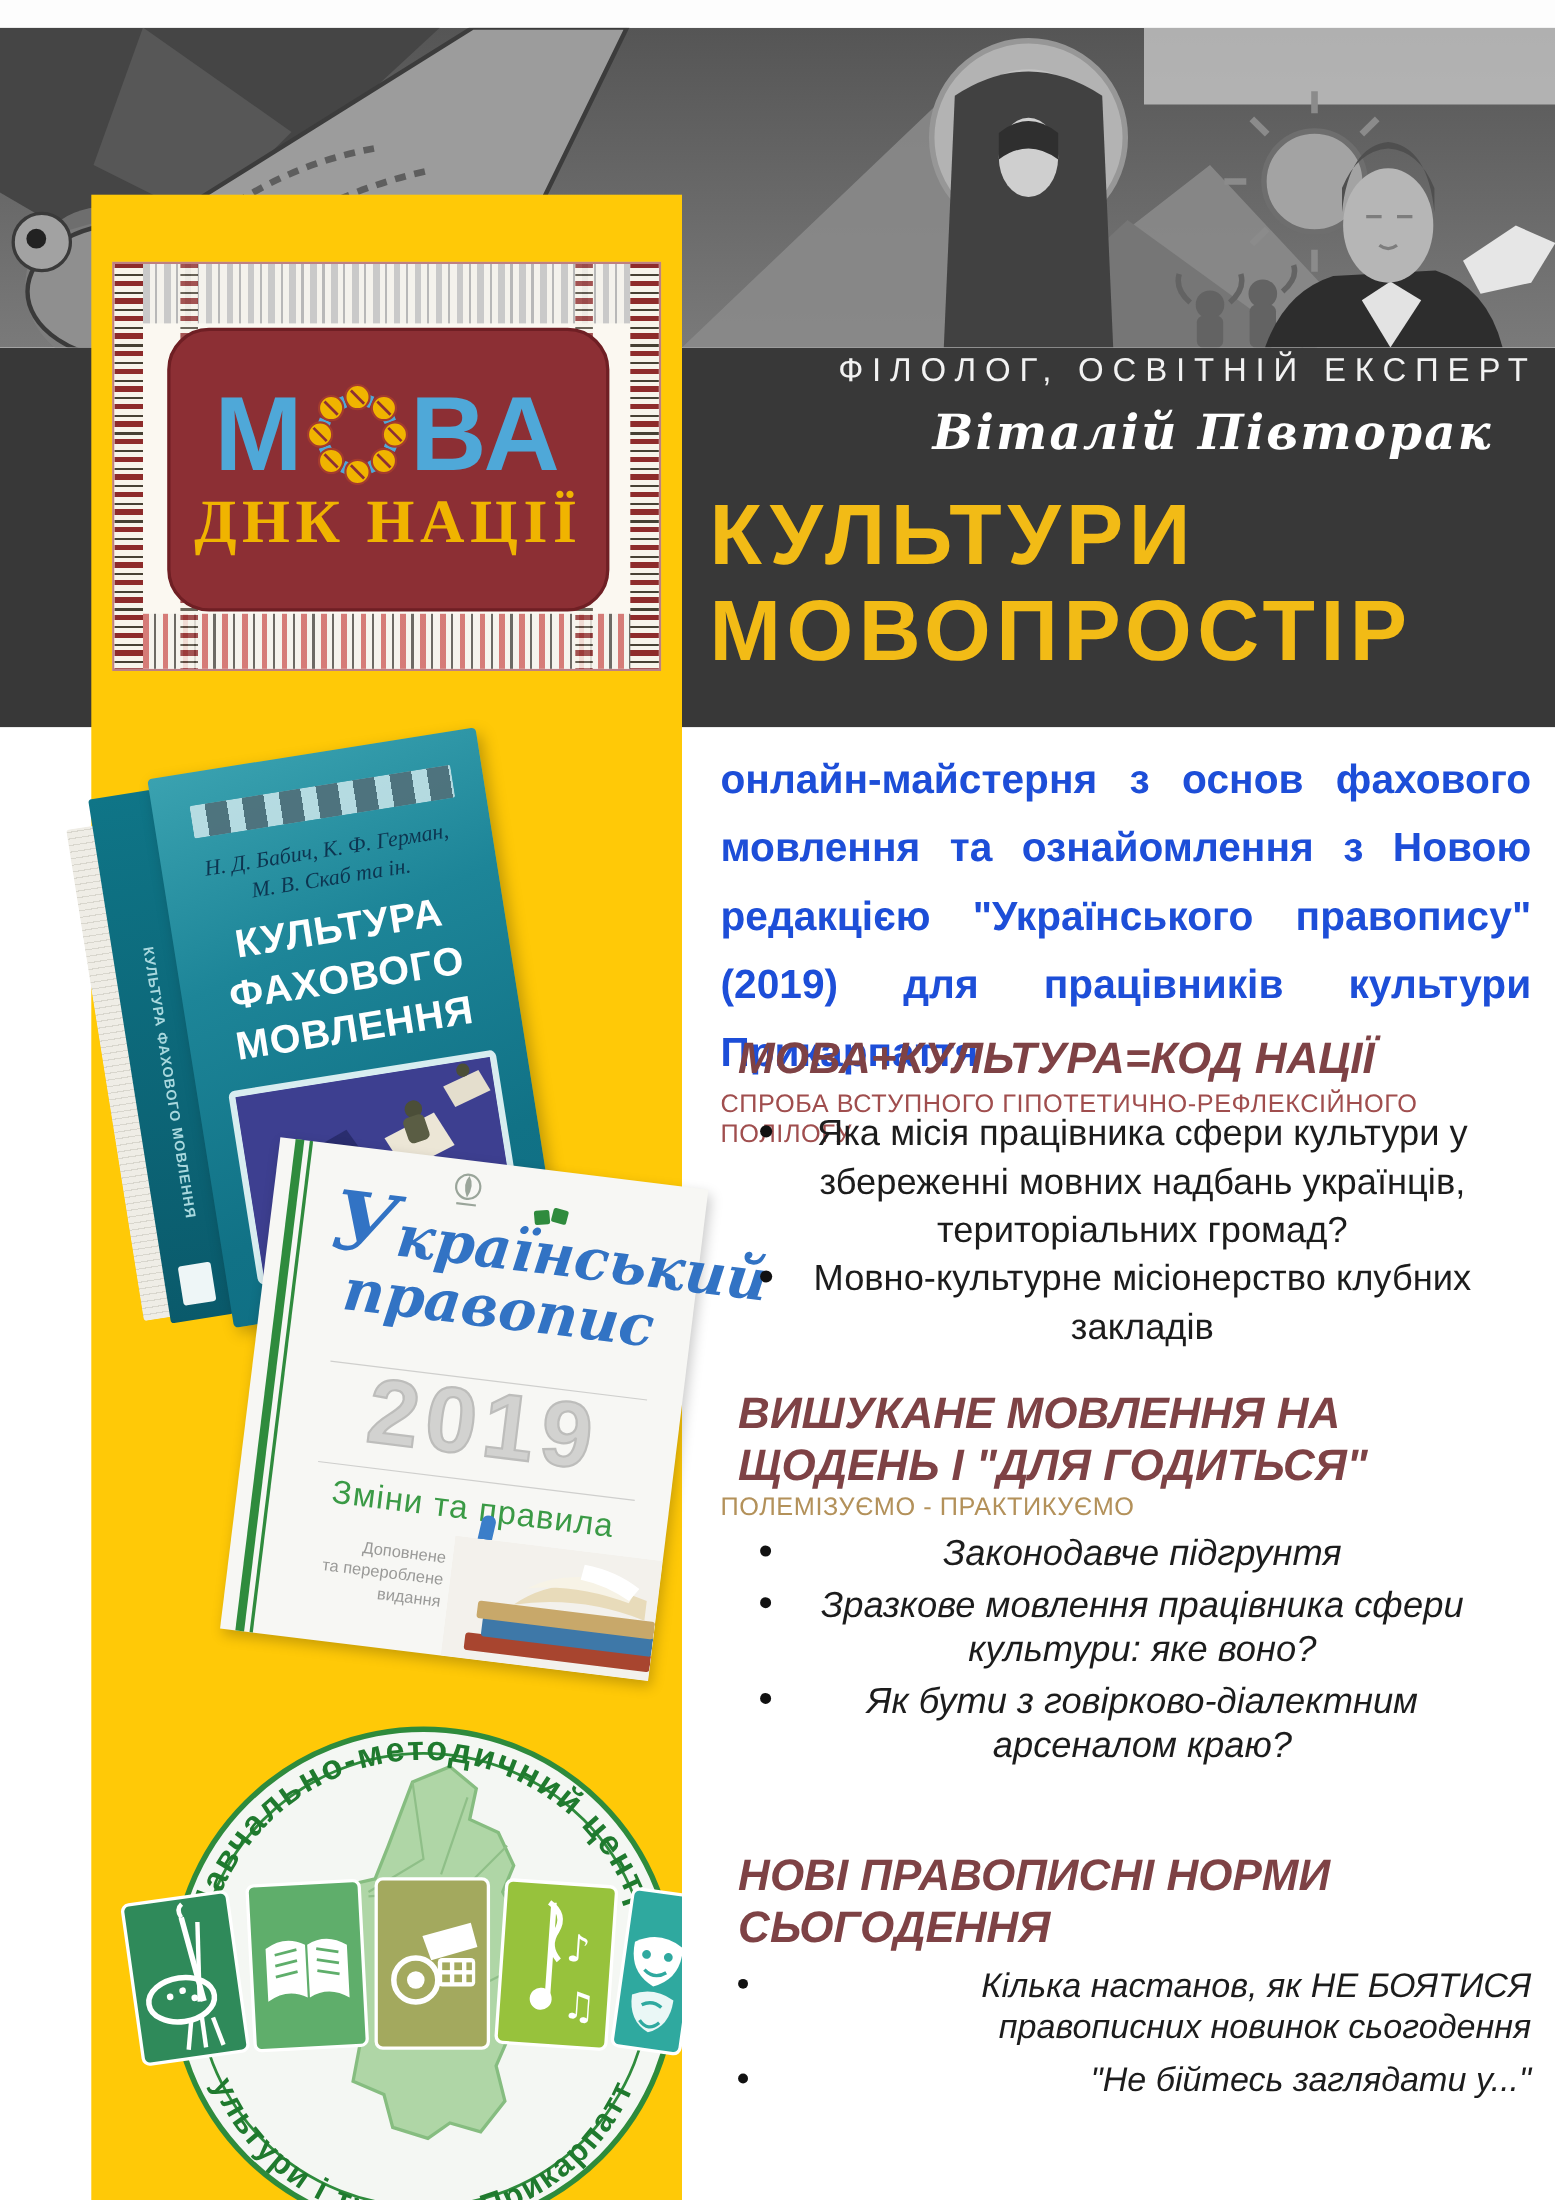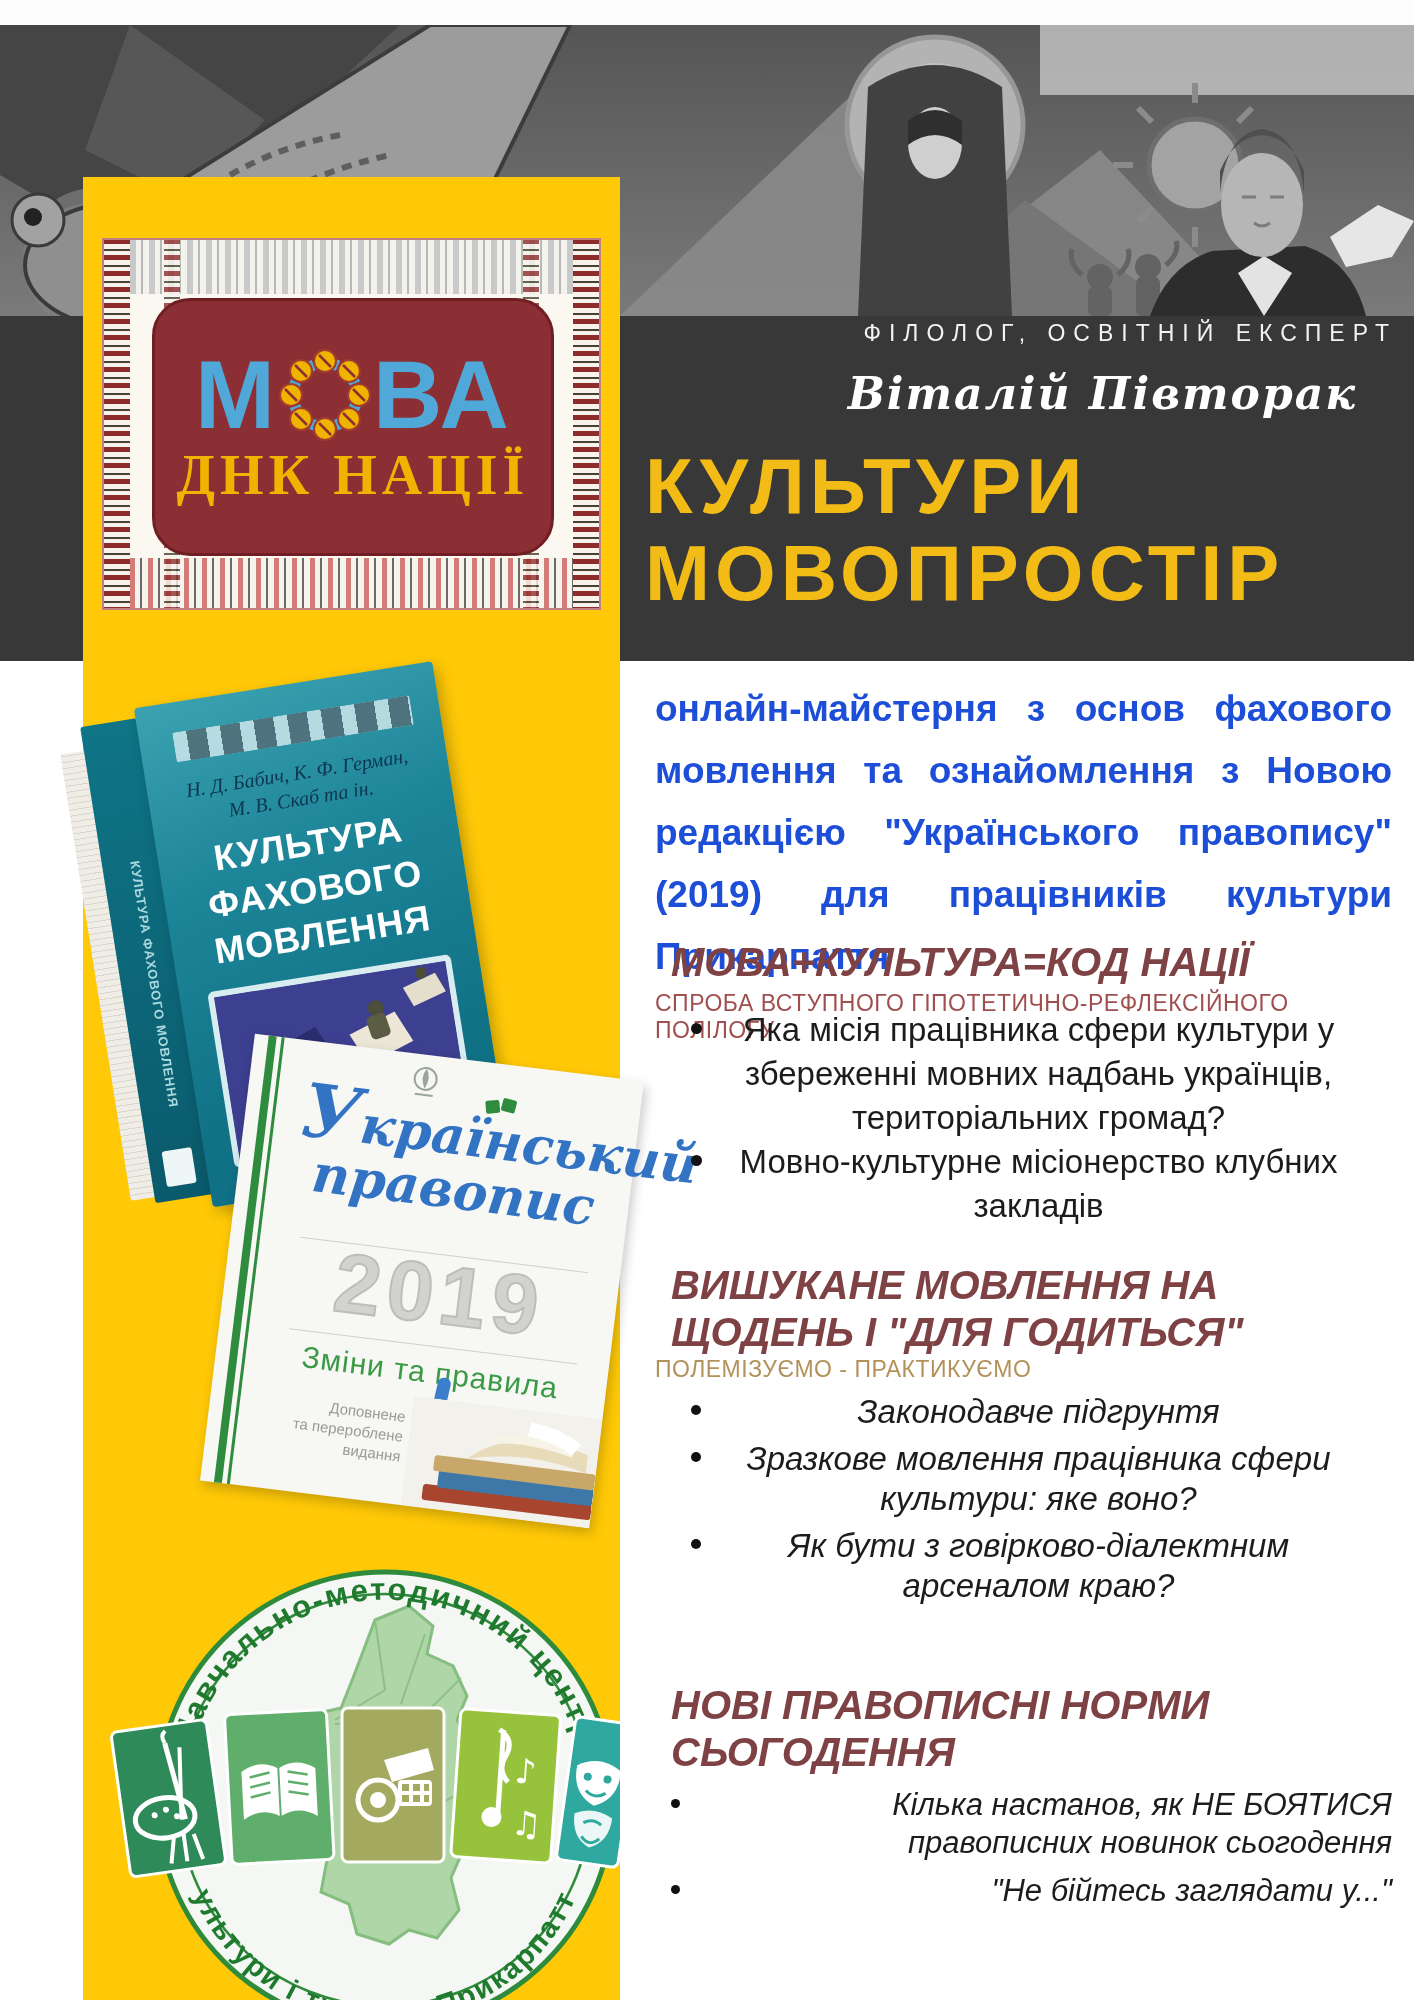--- a/index.html
+++ b/index.html
@@ -7,21 +7,21 @@
           font-family:"Liberation Sans",sans-serif;background:#ffffff;}
   .abs{position:absolute;}
 
   
   .top-white{left:0;top:0;width:1414px;height:25px;background:#fdfdfd;}
   .photo-band{left:0;top:25px;width:1414px;height:291px;overflow:hidden;}
 
   
   .dark-band{left:0;top:316px;width:1414px;height:345px;background:#383838;}
 
-  .profession{top:320px;right:17px;color:#f2f2f2;font-size:23px;letter-spacing:8px;font-weight:400;}
+  .profession{top:320px;right:17px;color:#f2f2f2;font-size:30px;letter-spacing:8px;font-weight:400;}
   .author-name{top:368px;right:57px;color:#ffffff;font-size:44px;font-style:italic;
                font-family:"DejaVu Serif",serif;letter-spacing:2px;font-weight:bold;}
   .main-title{top:443px;left:645px;color:#f2bb16;font-weight:800;font-size:78px;
               line-height:87px;letter-spacing:5px;}
 
   
   .yellow-col{left:83px;top:177px;width:537px;height:1823px;background:#ffc907;}
 
   
   .embroidery{left:102px;top:238px;width:499px;height:372px;background:#fbf8f1;

